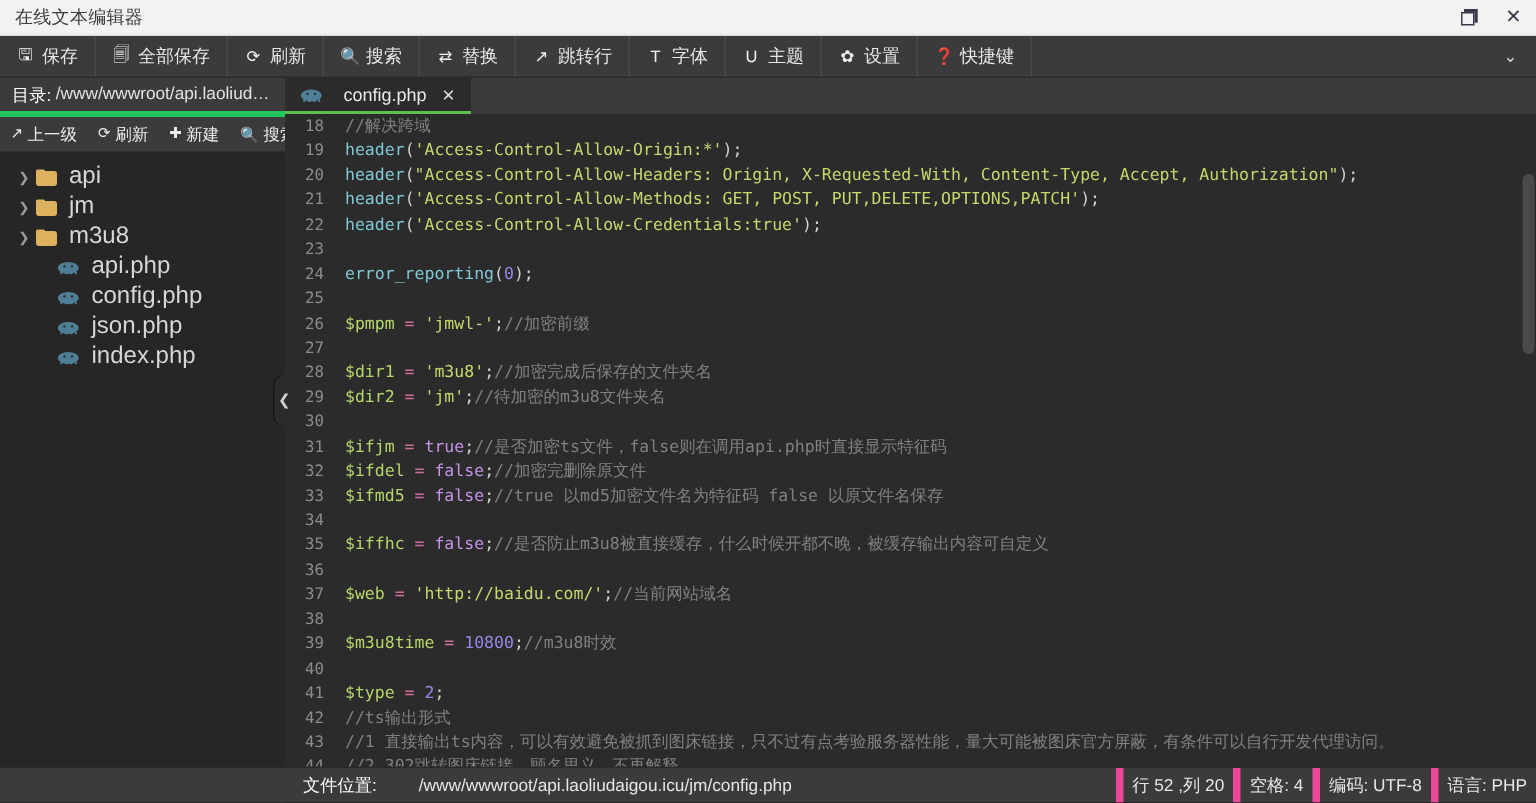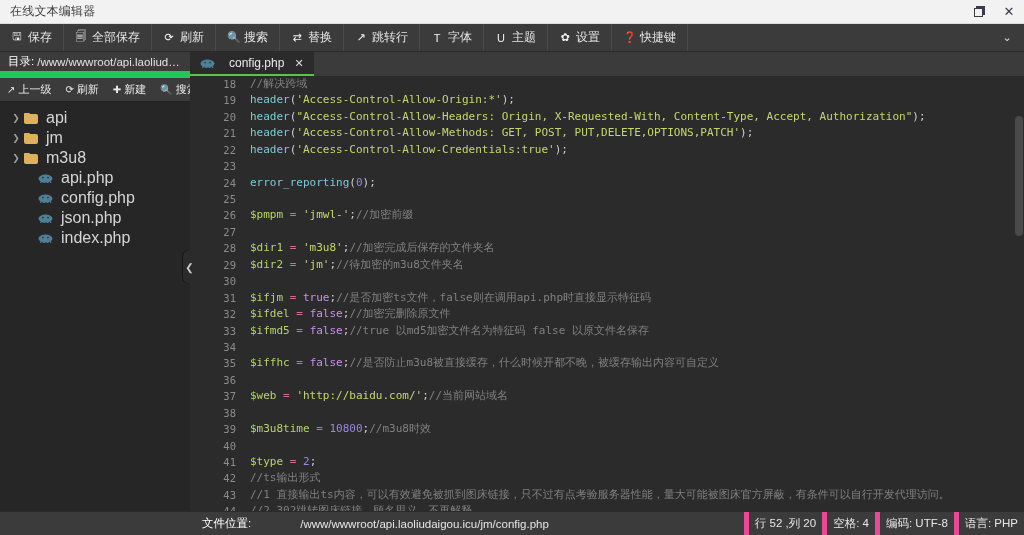--- a/index.html
+++ b/index.html
@@ -45,21 +45,21 @@
   .tb-chev { width: 34px; display:flex; align-items:center; justify-content:center; font-size:11px; color:#ddd; }
 
   
   .body { flex: 1; display: flex; min-height: 0; position: relative; }
 
   
   .sidebar { width: 190px; flex: 0 0 190px; background: #262626; display:flex; flex-direction:column; min-height:0; }
   .dir-bar {
     height: 26px; flex: 0 0 26px; display:flex; align-items:center;
     background:#3b3b3b; color:#e8e8e8; font-size:11.5px; padding: 0 8px;
-    overflow:hidden; white-space:nowrap; border-bottom:7px solid #22c55e;
+    overflow:hidden; white-space:nowrap; border-bottom:4px solid #22c55e;
   }
   .dir-bar .lbl { color:#ffffff; }
   .dir-bar .pathv { color:#e2e2e2; margin-left:3px; overflow:hidden; text-overflow:ellipsis; }
   .dir-tools {
     height: 24px; flex: 0 0 24px; display:flex; align-items:stretch;
     background:#3b3b3b; border-bottom:1px solid #222; 
   }
   .dt-item {
     display:flex; align-items:center; gap:3px; padding: 0 7px; font-size:11px; color:#ececec;
     white-space:nowrap;
@@ -96,21 +96,21 @@
   }
   .tab .tab-close { font-size:11px; color:#dcdcdc; margin-left:4px; font-weight:bold; }
   .tabs-rest { flex:1; background:#3b3b3b; }
 
   .code-wrap { flex:1; min-height:0; position:relative; overflow:hidden; background:#2b2b2b; }
   .code {
     font-family:"DejaVu Sans Mono","Liberation Mono", monospace;
     font-size:11px; line-height:16.45px;
     white-space:pre; color:#c8c8c8;
   }
-  .line { display:flex; height:16.45px; align-items:flex-end;margin-left:20px; }
+  .line { display:flex; height:16.45px; align-items:flex-start; }
   .ln {
     width:34px; flex:0 0 34px; text-align:right; padding-right:8px;
     color:#8c8c8c; font-size:10.5px; user-select:none;
     font-family:"DejaVu Sans Mono", monospace;
   }
   .lc { flex:1; padding-left:6px; overflow:hidden; }
   
   .t-com { color:#808080; }
   .t-fn  { color:#7fc8d8; }
   .t-str { color:#c5d86d; }
@@ -125,21 +125,21 @@
   .vthumb { position:absolute; right:1px; top:40px; width:8px; height:120px; background:#4a4a4a; border-radius:4px; }
 
   
   .statusbar {
     height:24px; flex:0 0 24px; background:#3b3b3b; color:#e8e8e8;
     display:flex; align-items:stretch; font-size:11.5px;
     border-top:1px solid #2a2a2a;
   }
   .sb-left { display:flex; align-items:center; padding-left:12px;gap:28px; }
   .sb-left .k { color:#ffffff; }
-  .sb-left .v { color:#e6e6e6; margin-left:21px; }
+  .sb-left .v { color:#e6e6e6; margin-left:0; }
   .sb-spacer { flex:1; }
   .sb-item {
     display:flex; align-items:center; padding:0 6px;
     border-left:5px solid #ec4899; color:#e6e6e6; white-space:nowrap;
   }
   .statusbar .lead { width:190px; flex:0 0 190px; background:#3b3b3b; }
 </style>
 </head>
 <body>
 

